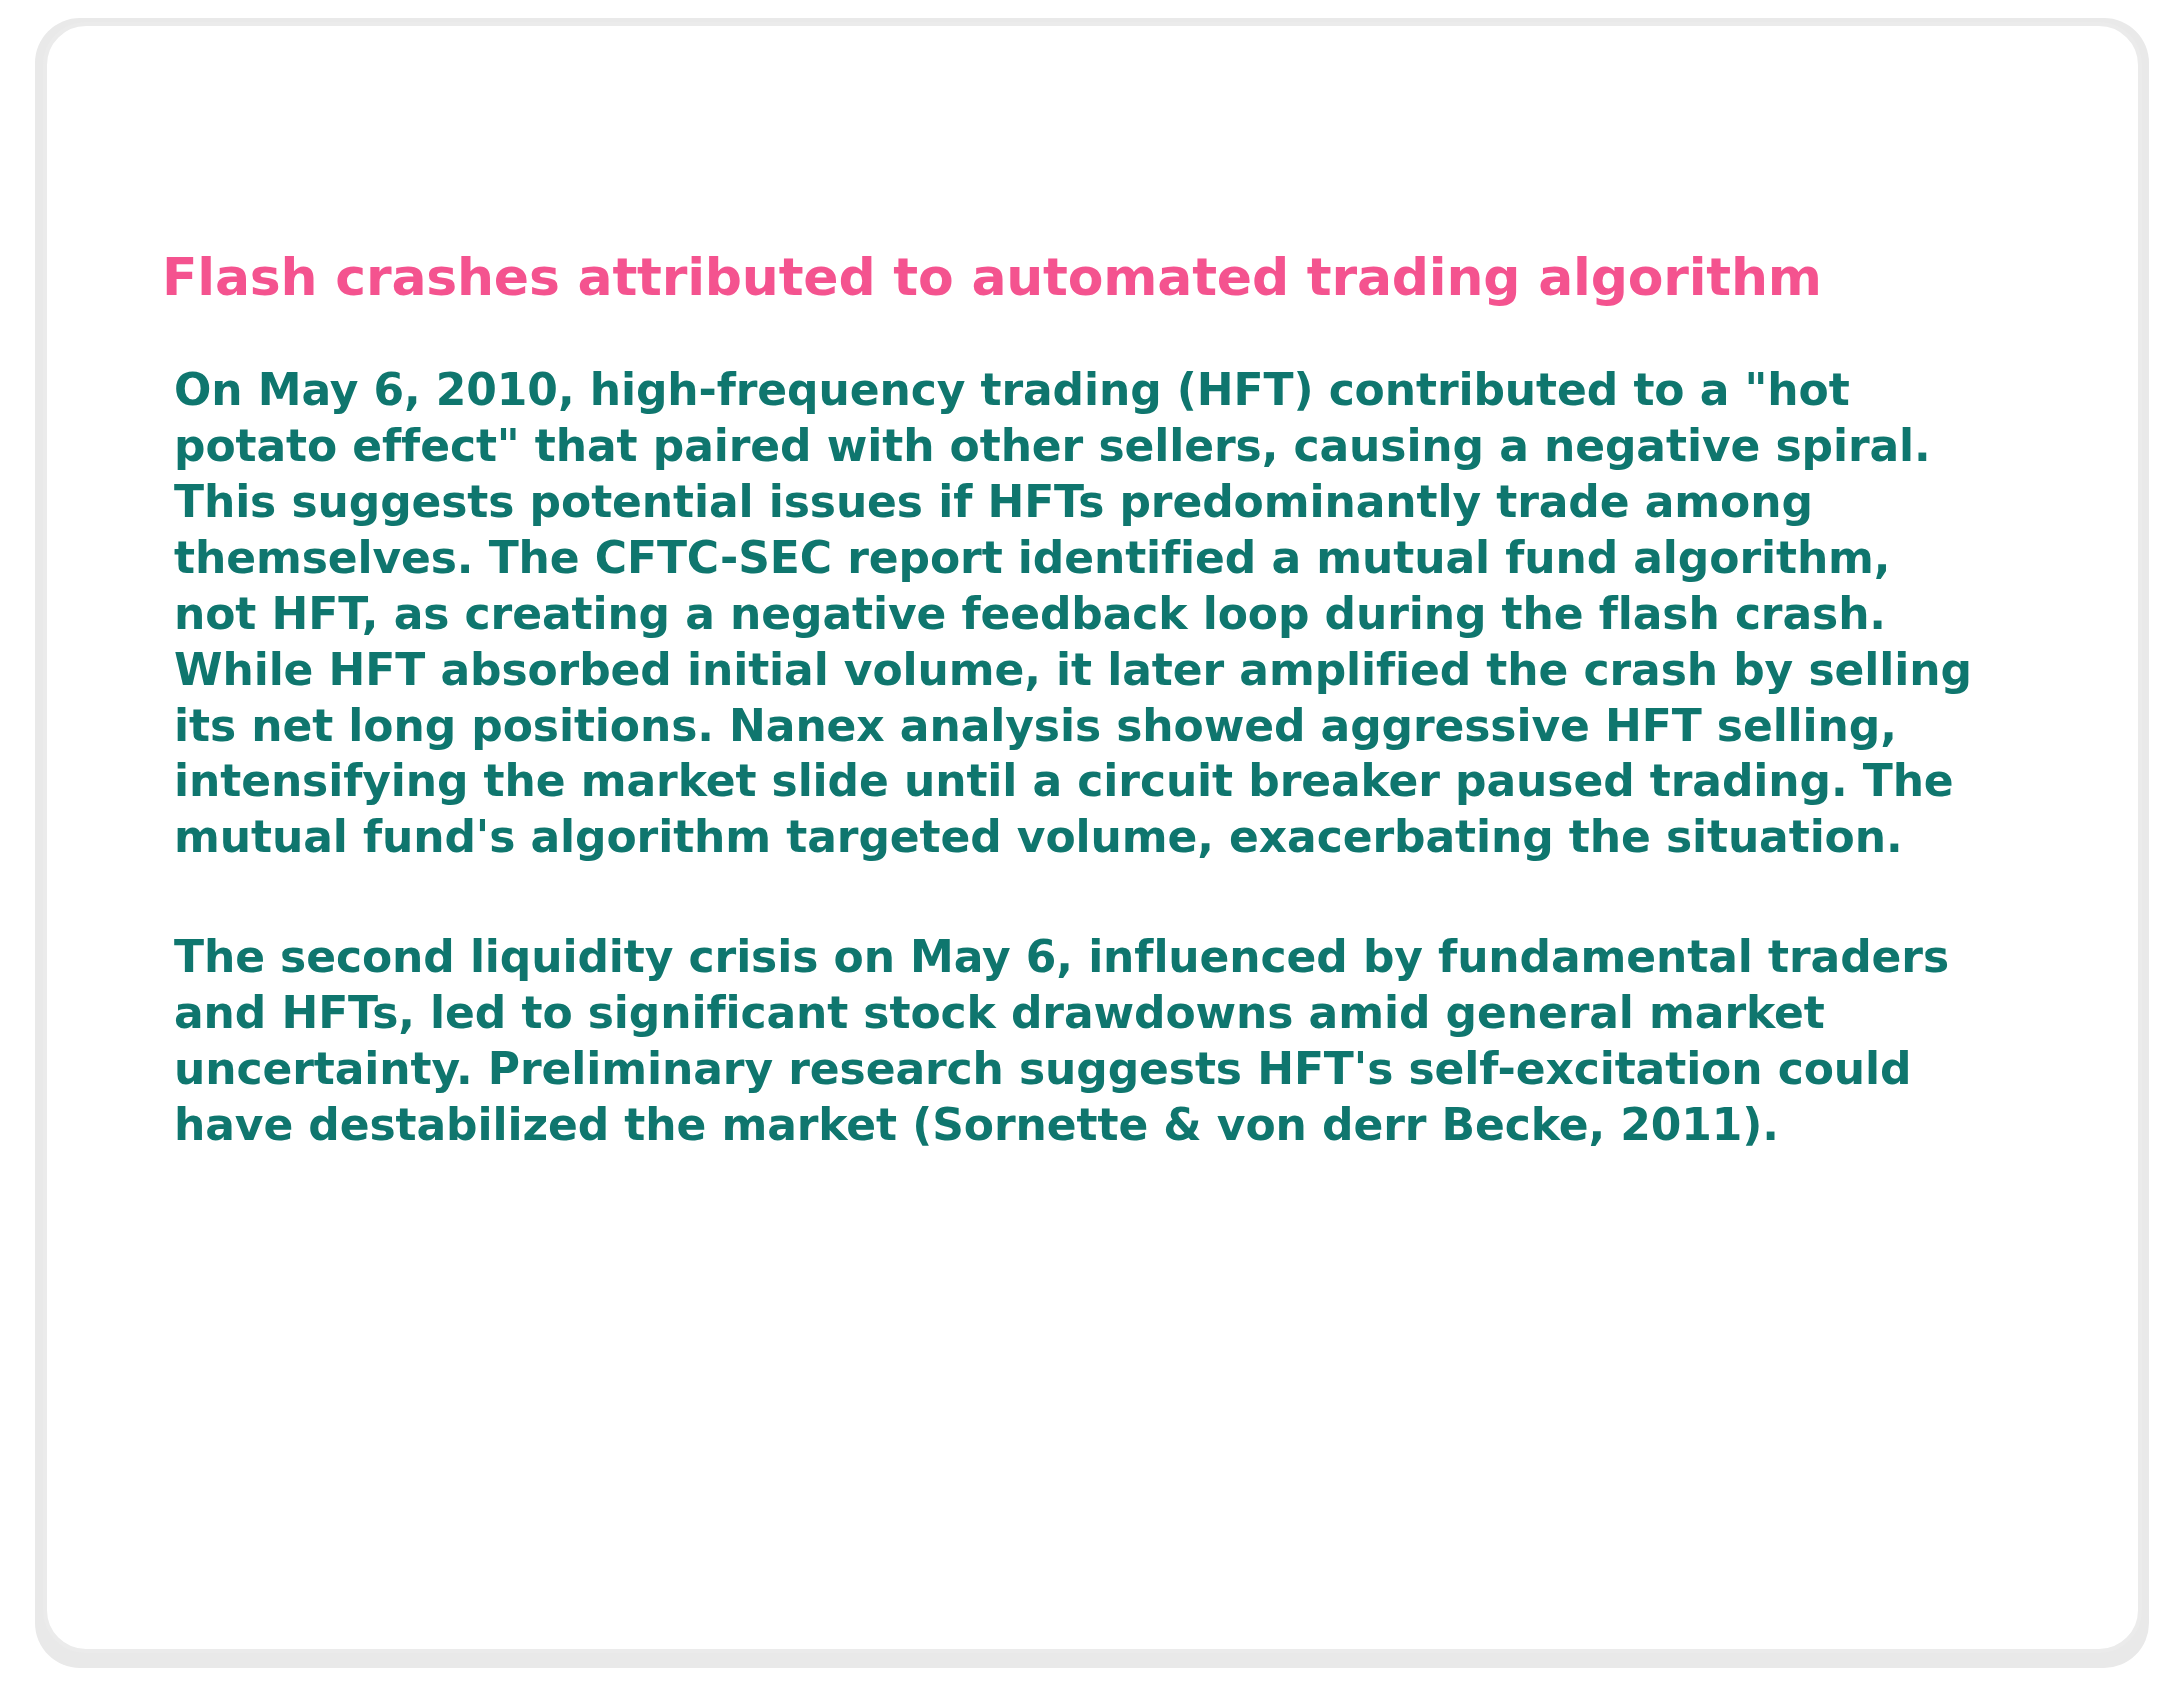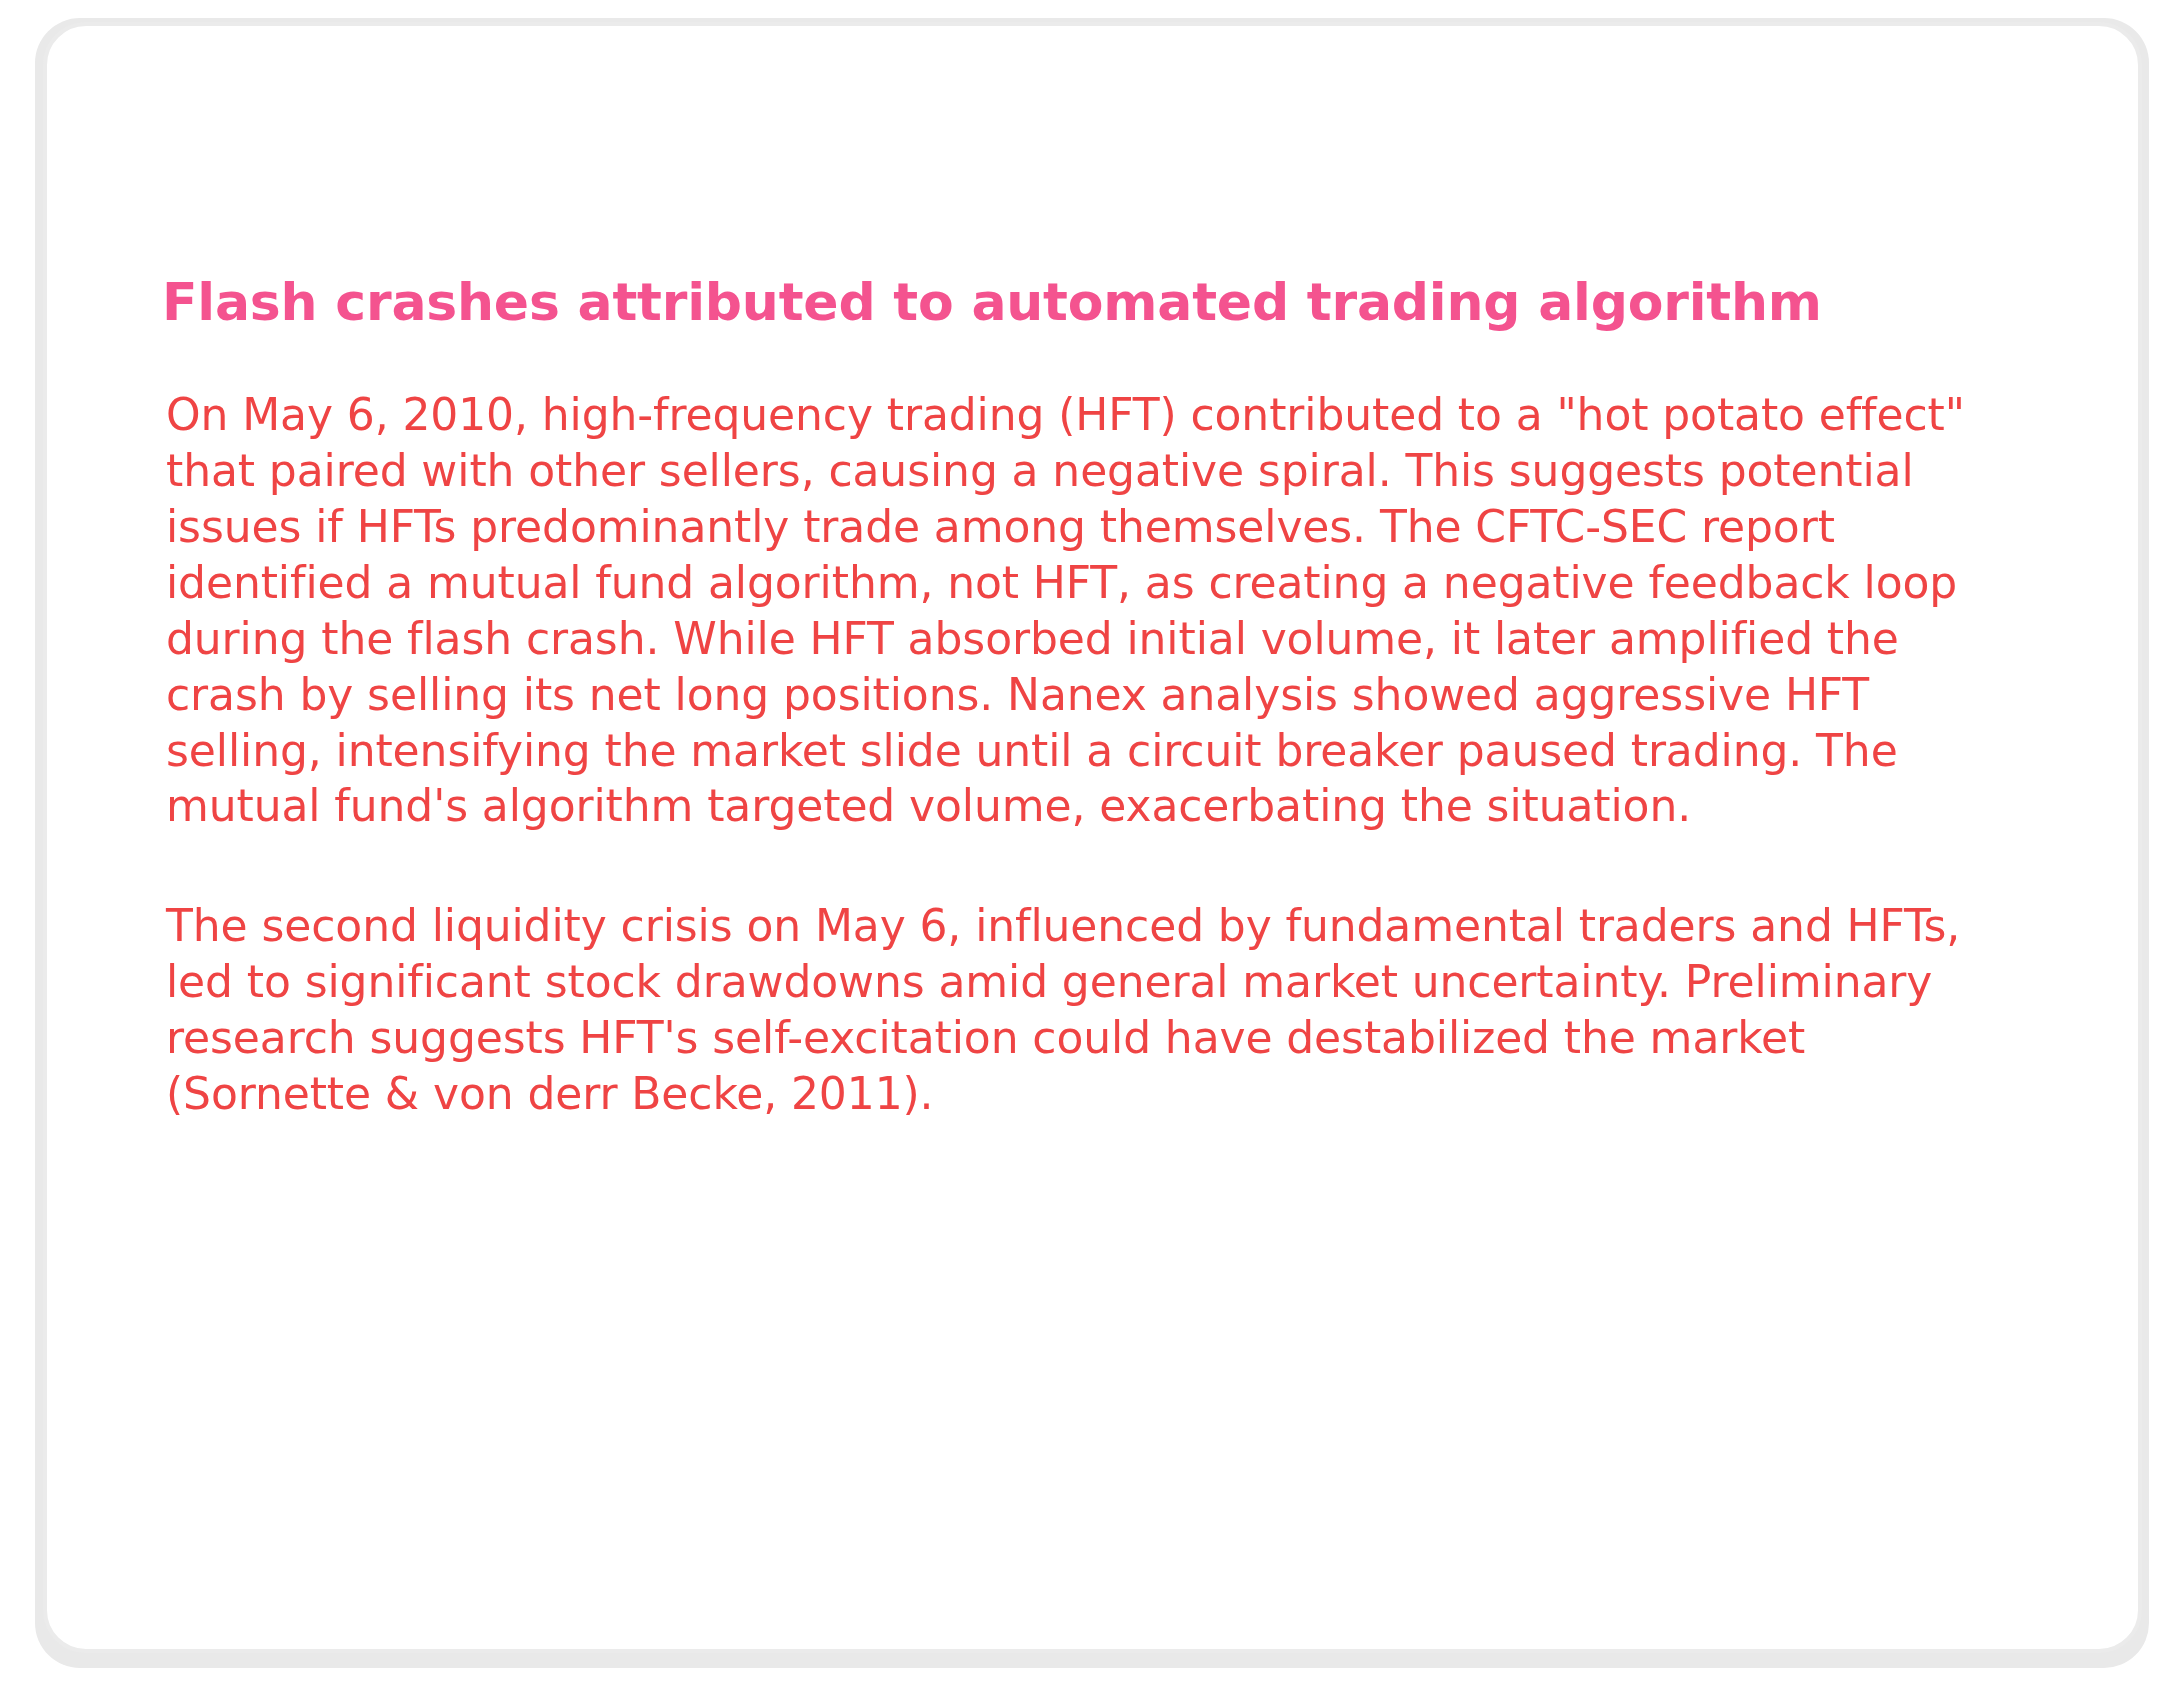--- a/index.html
+++ b/index.html
@@ -37,38 +37,38 @@
     height: 1631px;
     background: #ffffff;
     border: 4.9px solid #ebebeb;
     border-radius: 43px;
     box-sizing: border-box;
     overflow: hidden;
   }
   .content {
     position: absolute;
     left: 115px;
-    top: 247px;
+    top: 222px;
     width: 1824px;
   }
   .title {
     color: #f4538f;
     font-size: 52px;
     font-weight: bold;
     line-height: 1.15;
     letter-spacing: -0.2px;
     margin: 0 0 55px 0;
   }
   .para {
-    color: #ef4444;
+    color: #0f766e;
     font-size: 44px;
     line-height: 1.27;
     letter-spacing: -0.1px;
-    margin: 0 0 64px 4px;
-    font-weight: 400;
+    margin: 0 0 64px 12px;
+    font-weight: 700;
   }
   .para:last-child {
     margin-bottom: 0;
   }
 </style>
 </head>
 <body>
 
 <div class="page">
   <div class="card-shadow"></div>

